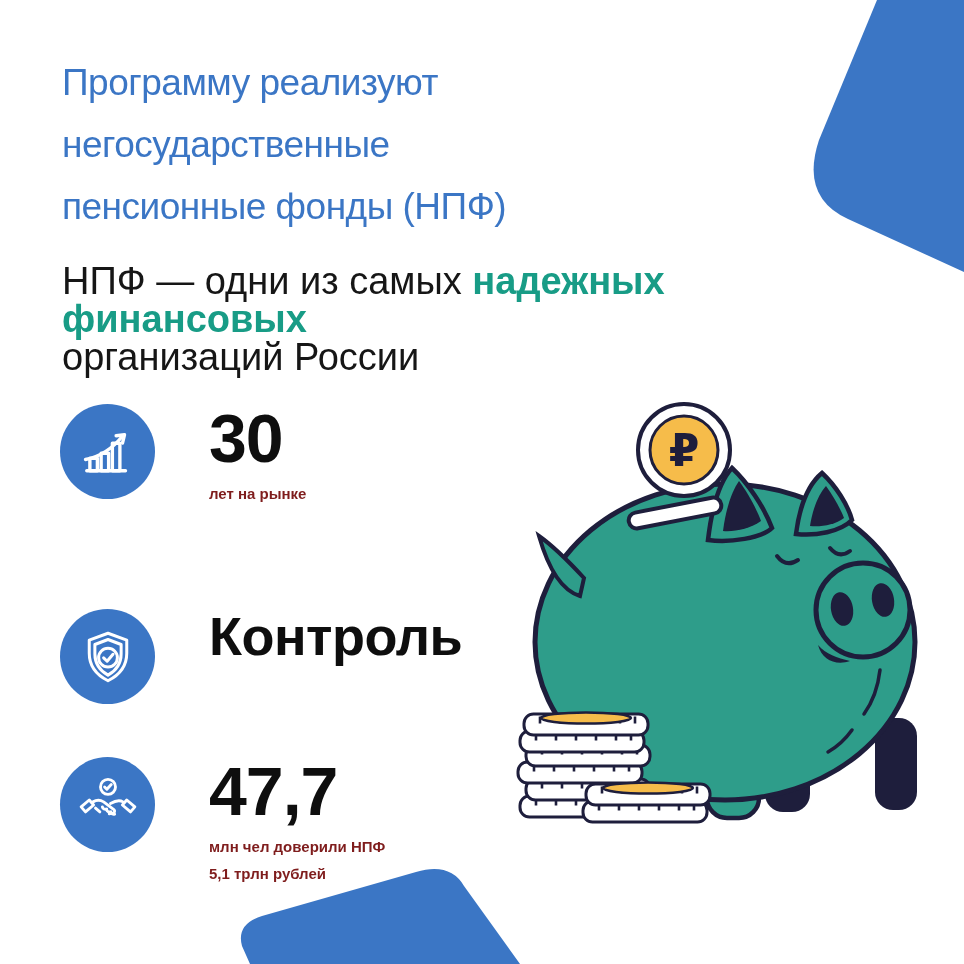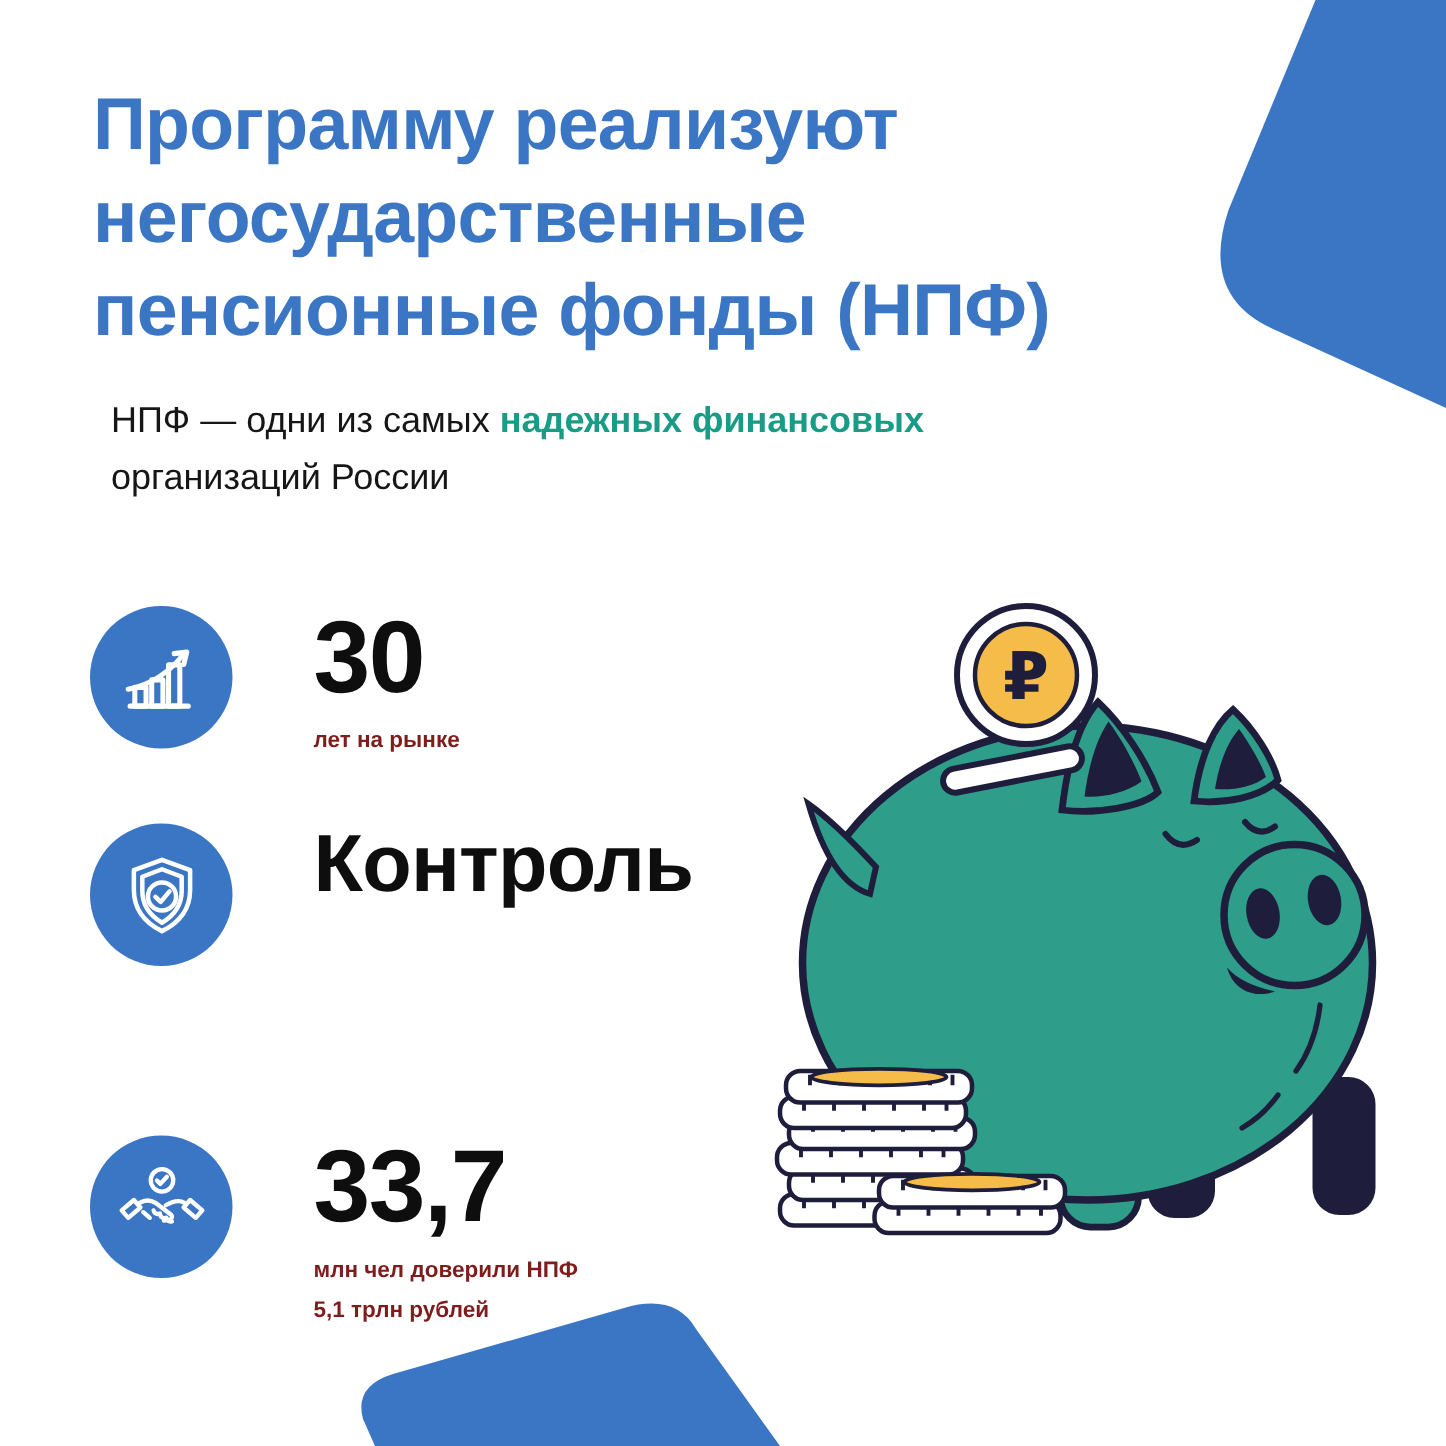--- a/index.html
+++ b/index.html
@@ -3,34 +3,34 @@
 <meta charset="utf-8">
 <style>
   html,body{margin:0;padding:0;}
   body{
     width:964px;height:964px;position:relative;overflow:hidden;
     background:#ffffff;font-family:"Liberation Sans", sans-serif;
   }
   .deco-svg{position:absolute;left:0;top:0;width:964px;height:964px;pointer-events:none;}
   .title{
     position:absolute;left:62px;top:52px;
-    font-size:49px;line-height:62px;font-weight:700;
+    font-size:37px;line-height:62px;font-weight:400;
     color:#3B76C5;letter-spacing:-0.5px;
   }
   .subtitle{
-    position:absolute;left:74px;top:262px;
-    font-size:24px;line-height:38px;color:#161616;font-weight:400;
+    position:absolute;left:62px;top:262px;
+    font-size:38px;line-height:38px;color:#161616;font-weight:400;
     width:700px;
   }
   .subtitle .hl{color:#189C86;font-weight:700;}
   .stat{
     position:absolute;left:60px;display:flex;gap:54px;align-items:flex-start;
   }
   .stat-1{top:404px;}
-  .stat-2{top:549px;}
+  .stat-2{top:609px;}
   .stat-3{top:757px;}
   .stat-icon{
     width:95px;height:95px;border-radius:50%;background:#3B76C5;flex:none;
     display:flex;align-items:center;justify-content:center;
   }
   .stat-icon svg{width:60px;height:60px;}
   .stat-value{
     font-weight:800;color:#0E0E0E;line-height:1;letter-spacing:-1px;
     font-size:68px;
   }
@@ -99,21 +99,21 @@
       <path d="M45.5 25.5 l-6.5 -5.5 l-3.5 4 l6.5 5.5 Z"></path>
       <path d="M12 21.5 C15 19.8 18 20 20.5 21.5 L28.7 27.7 C29.8 28.6 29.3 30.2 28 30.5 L25 31"></path>
       <path d="M36 21.5 C33.5 20 30.5 20.2 26 22.8"></path>
       <path d="M19.5 25.5 a2.4 2.4 0 0 0 3.4 1.7"></path>
       <path d="M22.9 27.7 a2.4 2.4 0 0 0 3.4 1.7"></path>
       <path d="M26.3 29.9 a2.4 2.4 0 0 0 3.0 1.5"></path>
       <path d="M14 26.5 L17.5 29.5"></path>
     </svg>
   </div>
   <div>
-    <div class="stat-value">33,7</div>
+    <div class="stat-value">47,7</div>
     <div class="stat-caption">
       <div>млн чел доверили НПФ</div>
       <div>5,1 трлн рублей</div>
     </div>
   </div>
 </div>
 
 <svg class="piggy-svg" viewBox="0 0 484 448" aria-hidden="true">
   <defs>
     <g id="coin-side">

